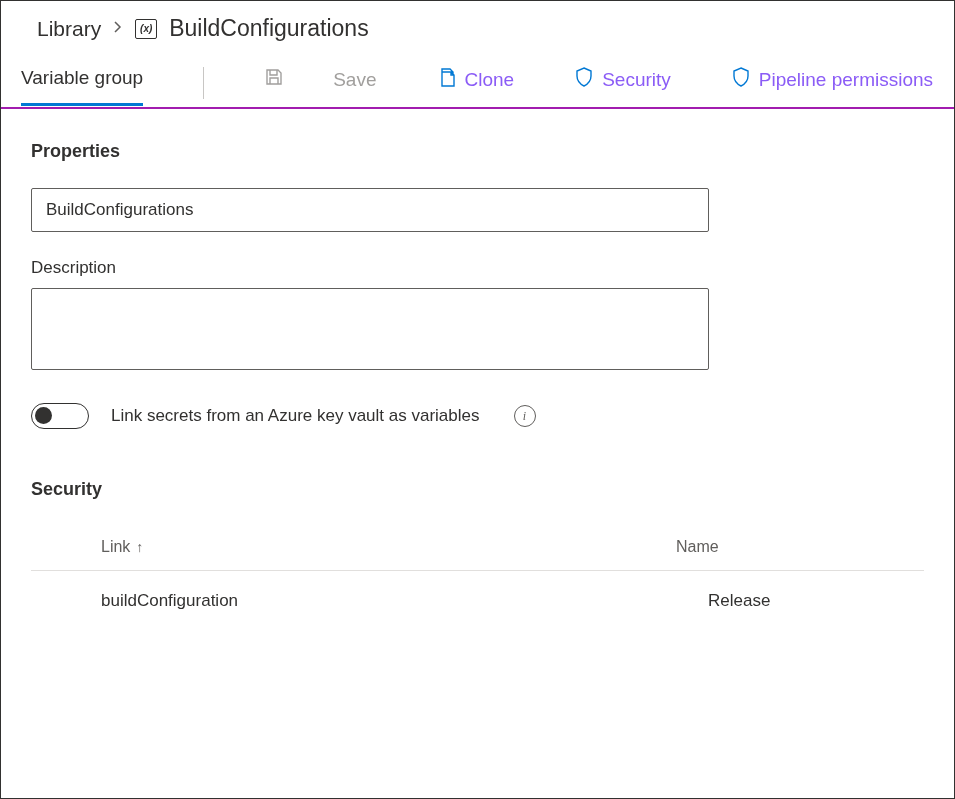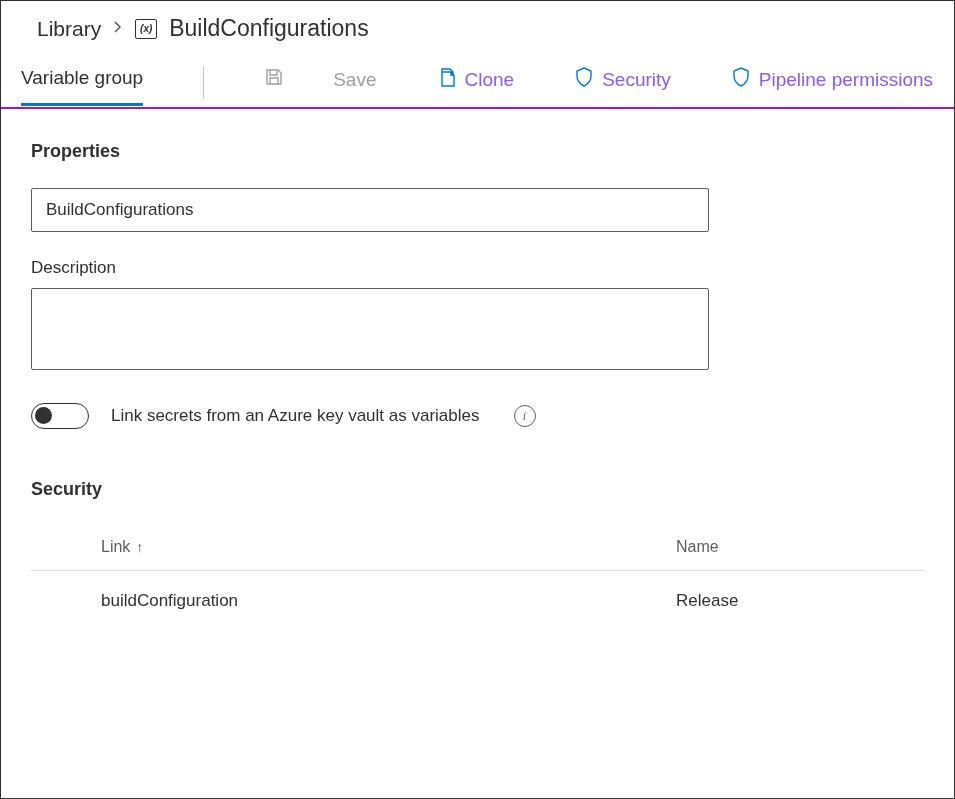--- a/index.html
+++ b/index.html
@@ -210,20 +210,21 @@
       padding: 20px 0 20px 70px;
     }
     .td-name {
       width: 575px;
       font-size: 17px;
       color: #323130;
     }
     .td-value {
       font-size: 17px;
       color: #323130;
+      margin-left: 32px;
     }
   </style>
 </head>
 <body>
 
 <div class="breadcrumb">
   <span class="breadcrumb-item">Library</span>
   <span class="breadcrumb-chevron">
     <svg width="10" height="14" viewBox="0 0 10 14">
         <path d="M2 2 L7 7 L2 12" stroke="#605e5c" stroke-width="1.5" fill="none"></path>

